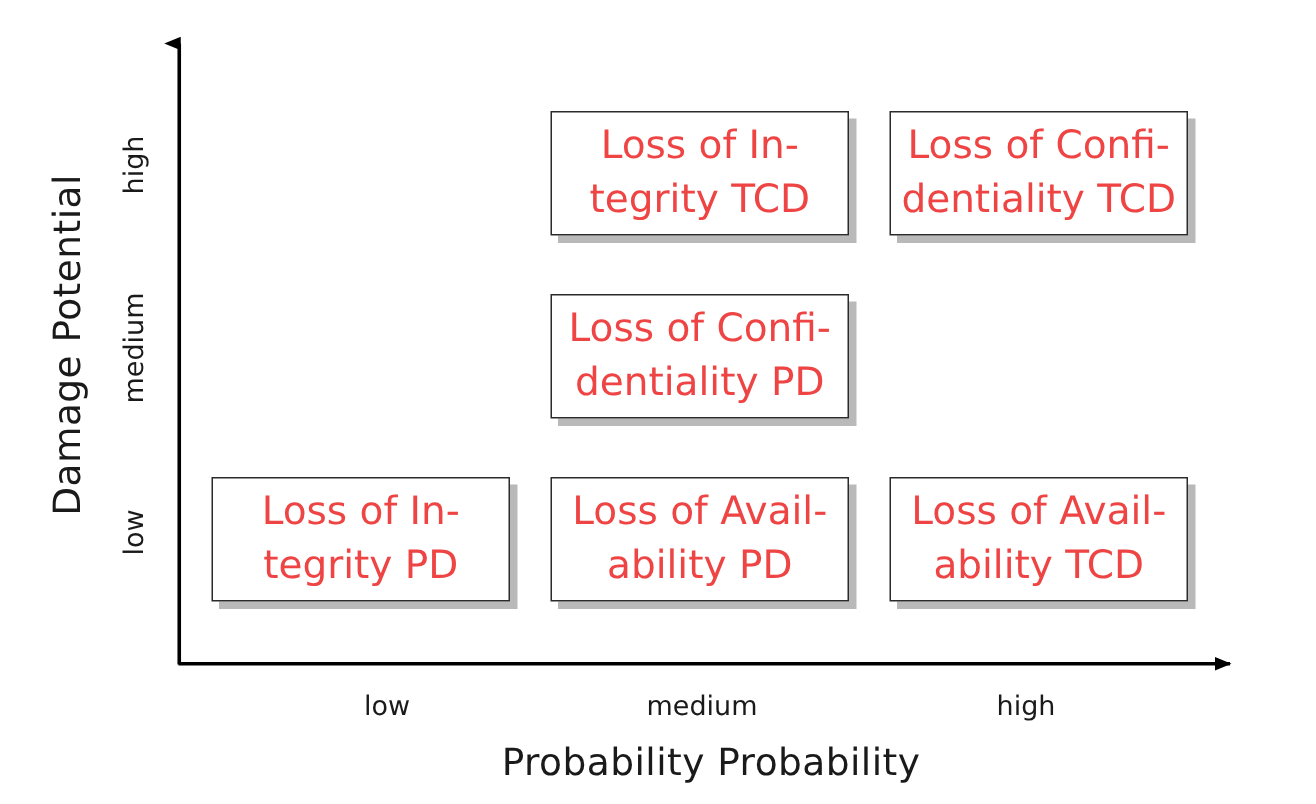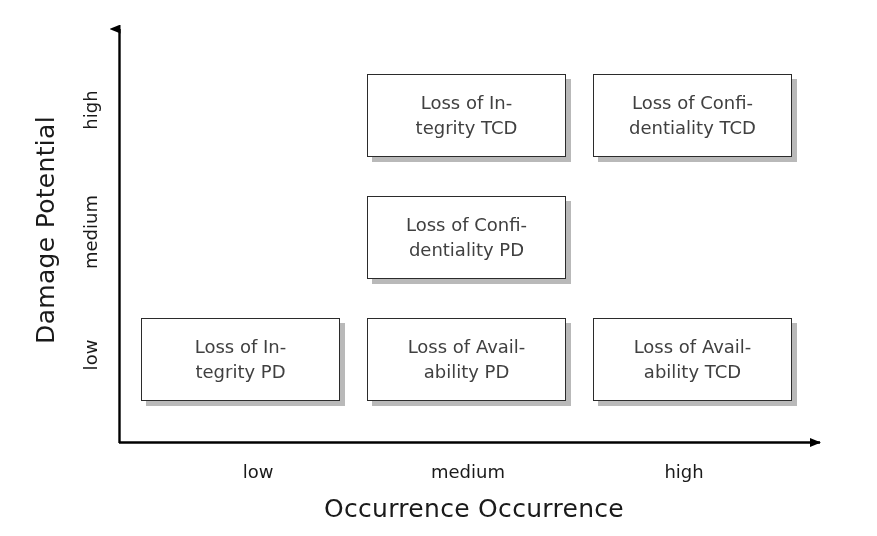--- a/index.html
+++ b/index.html
@@ -87,23 +87,23 @@
     box-sizing: border-box;
     background: #ffffff;
     border: 1.6px solid #2b2b2b;
     box-shadow: 5px 5px 0 0 #b9b9b9;
     display: flex;
     align-items: center;
     justify-content: center;
   }
   .risk-box .risk-label {
     text-align: center;
-    font-size: 18px;
+    font-size: 26px;
     line-height: 1.35;
-    color: #404040;
+    color: #ef4444;
     white-space: pre-line;
     padding: 0 6px;
   }
 
   
   .col-low    { left: 141px; }
   .col-medium { left: 367px; }
   .col-high   { left: 593px; }
   .row-high   { top: 74px; }
   .row-medium { top: 196px; }
@@ -132,21 +132,21 @@
   <div class="axis-title-y">Damage Potential</div>
 
   <div class="tick-y high">high</div>
   <div class="tick-y medium">medium</div>
   <div class="tick-y low">low</div>
 
   <div class="tick-x low">low</div>
   <div class="tick-x medium">medium</div>
   <div class="tick-x high">high</div>
 
-  <div class="axis-title-x">Occurrence Occurrence</div>
+  <div class="axis-title-x">Probability Probability</div>
 
   <div class="risk-box col-medium row-high">
     <span class="risk-label">Loss of In-
 tegrity TCD</span>
   </div>
 
   <div class="risk-box col-high row-high">
     <span class="risk-label">Loss of Confi-
 dentiality TCD</span>
   </div>

